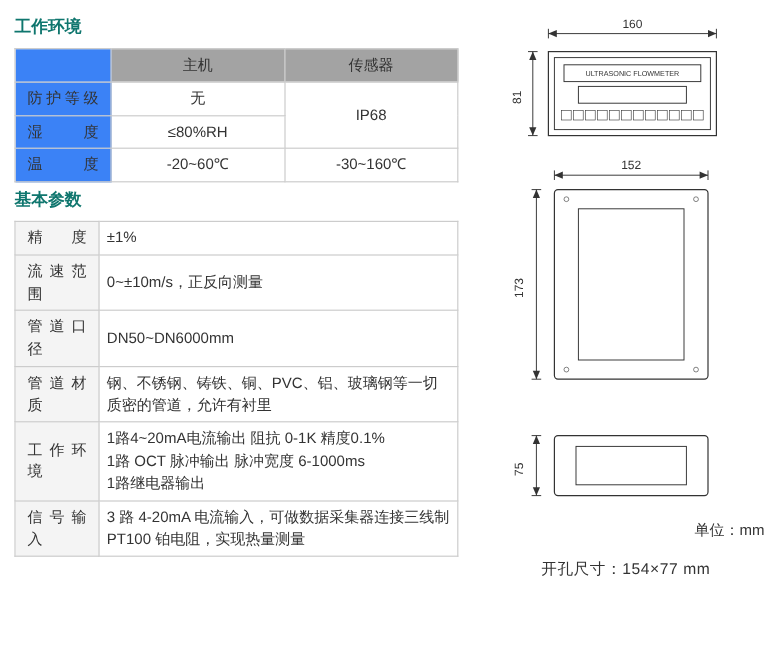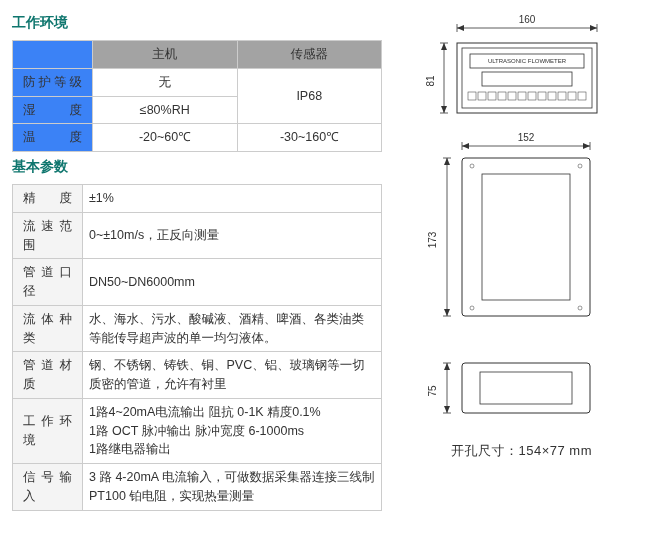--- a/index.html
+++ b/index.html
@@ -134,24 +134,20 @@
             <td class="label">精 度</td>
             <td>±1%</td>
           </tr>
       <tr>
             <td class="label">流速范围</td>
             <td>0~±10m/s，正反向测量</td>
           </tr>
       <tr>
             <td class="label">管道口径</td>
             <td>DN50~DN6000mm</td>
-          </tr>
-      <tr>
-            <td class="label">流体种类</td>
-            <td>水、海水、污水、酸碱液、酒精、啤酒、各类油类等能传导超声波的单一均匀液体。</td>
           </tr>
       <tr>
             <td class="label">管道材质</td>
             <td>钢、不锈钢、铸铁、铜、PVC、铝、玻璃钢等一切质密的管道，允许有衬里</td>
           </tr>
       <tr>
             <td class="label">工作环境</td>
             <td style="white-space:pre-line">1路4~20mA电流输出 阻抗 0-1K 精度0.1%
 1路 OCT 脉冲输出 脉冲宽度 6-1000ms
 1路继电器输出</td>
@@ -237,15 +233,16 @@
       <rect class="outline" x="40" y="15" width="128" height="50" rx="3" ry="3"></rect>
       <rect class="inner" x="58" y="24" width="92" height="32"></rect>
       <line class="dim-line" x1="25" y1="15" x2="25" y2="65"></line>
       <line class="dim-line" x1="21" y1="15" x2="29" y2="15"></line>
       <line class="dim-line" x1="21" y1="65" x2="29" y2="65"></line>
       <polygon class="dim-arrow" points="25,15 22,22 28,22"></polygon>
       <polygon class="dim-arrow" points="25,65 22,58 28,58"></polygon>
       <text class="dim-text" x="14" y="43" transform="rotate(-90 14 43)">75</text>
     </svg>
 
+    <div class="small-caption">单位：mm</div>
     <div class="caption-center">开孔尺寸：154×77 mm</div>
   </div>
 </div>
 
 </body></html>

